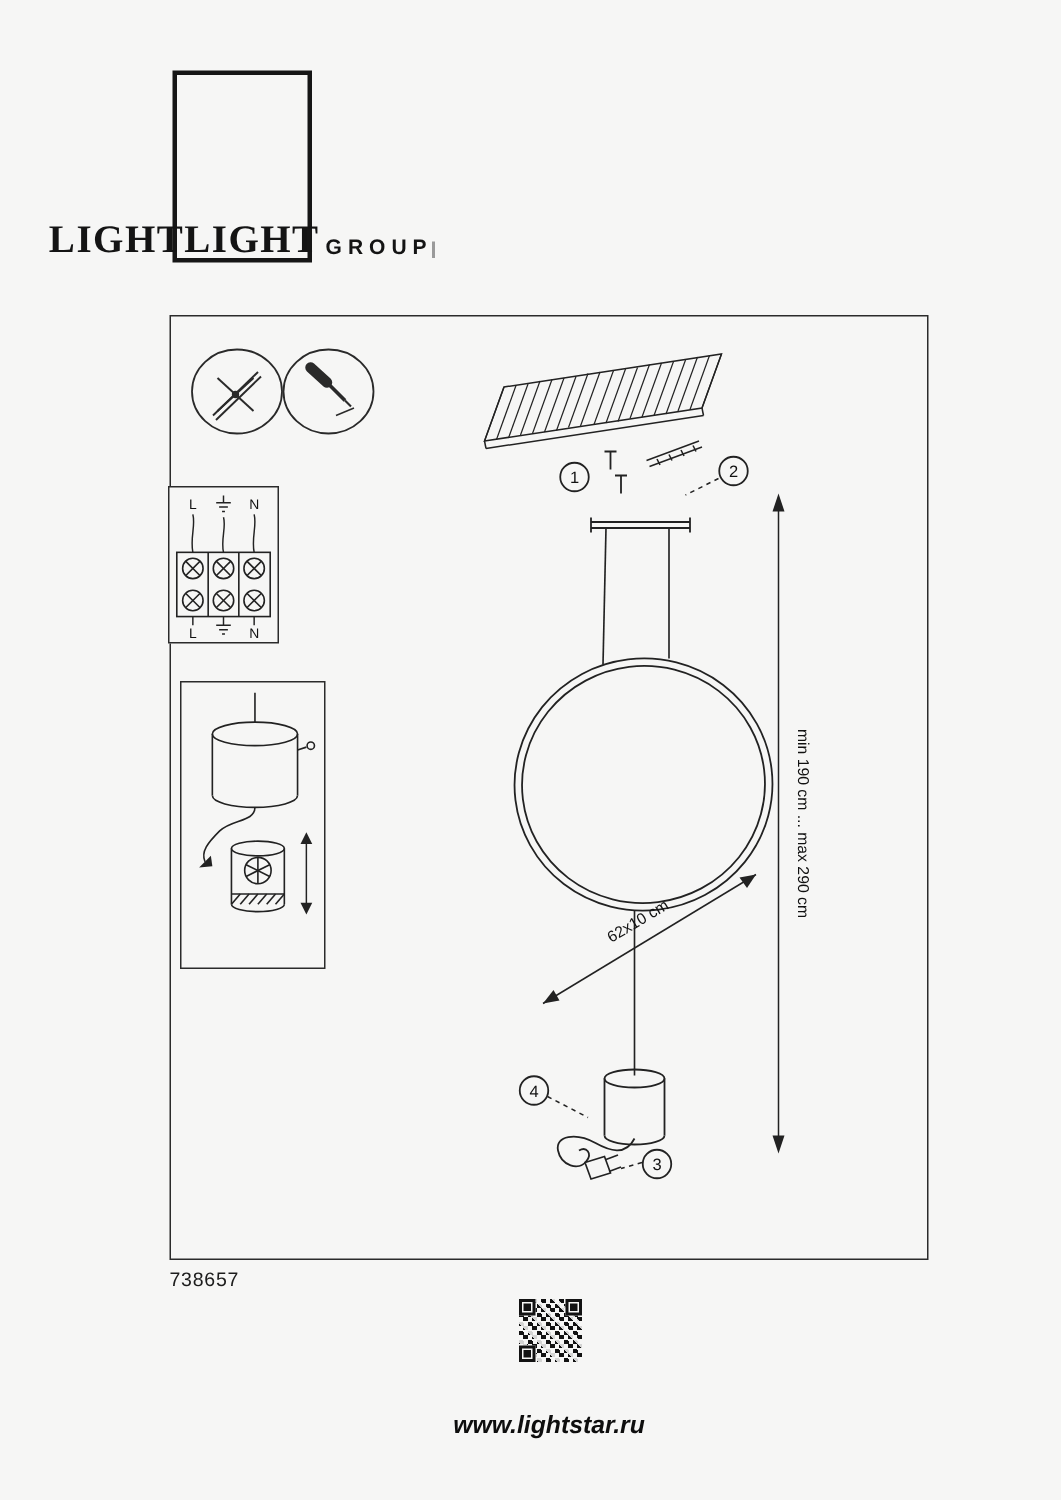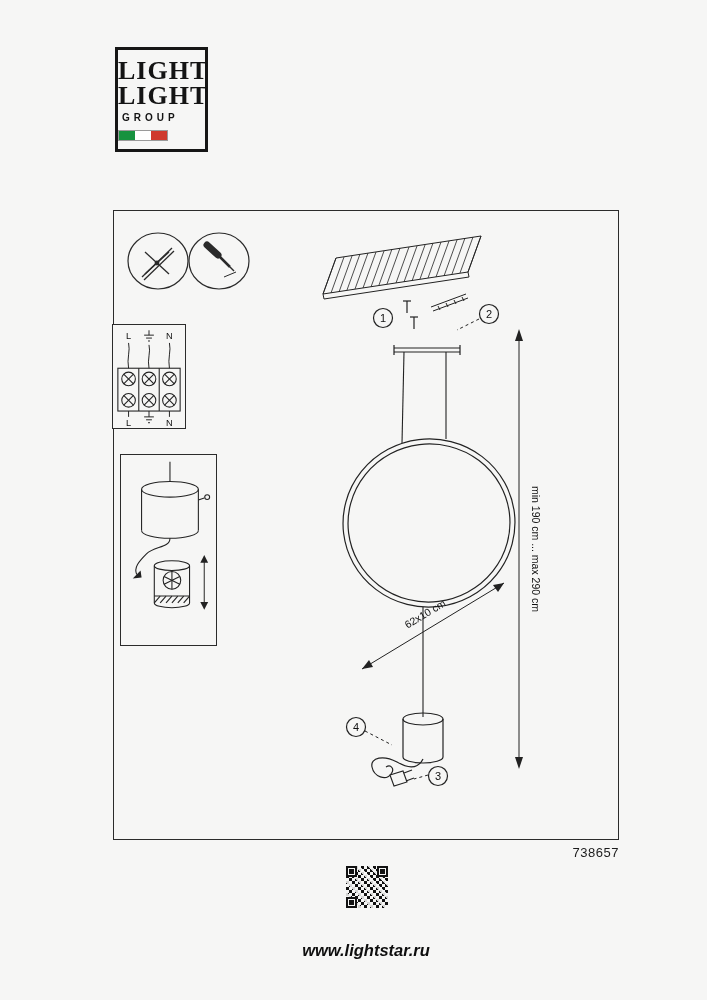--- a/index.html
+++ b/index.html
@@ -4,30 +4,30 @@
 <style>
   html,body{margin:0;padding:0;}
   body{background:#e9e9e8;}
   .page{
     position:relative;width:707px;height:1000px;margin:0 auto;
     background:#f6f6f5;color:#111;overflow:hidden;
     font-family:"Liberation Sans",sans-serif;
   }
   
   .logo{
-    position:absolute;left:115px;top:47px;width:93px;height:105px;
+    position:absolute;left:115px;top:47px;width:93px;height:128px;
     border:3px solid #161616;box-sizing:border-box;
-    display:flex;flex-direction:column;align-items:flex-start;justify-content:center;
+    display:flex;flex-direction:row;align-items:flex-end;justify-content:center;
   }
   .logo-word{
     font-family:"Liberation Serif",serif;font-weight:bold;
     font-size:26px;line-height:25px;letter-spacing:1px;color:#141414;
   }
   .logo-group{
-    font-size:10px;font-weight:bold;letter-spacing:4px;margin:4px 0 0 4px;color:#141414;
+    font-size:14px;font-weight:bold;letter-spacing:4px;margin:4px 0 0 4px;color:#141414;
   }
   .logo-flag{margin-top:7px;width:48px;height:9px;border:1px solid #9a9a9a;display:flex;box-sizing:content-box;}
   .flag-g{flex:1;background:#17923f;}
   .flag-w{flex:1;background:#ffffff;}
   .flag-r{flex:1;background:#cf3a2e;}
   
   .header-text{position:absolute;top:46px;right:107px;text-align:right;color:#101010;}
   .hdr-line{font-size:16px;font-weight:bold;line-height:22px;letter-spacing:.2px;}
   .hdr-title{margin-top:14px;font-size:18px;font-weight:bold;line-height:24px;letter-spacing:.2px;}
   
@@ -36,21 +36,21 @@
     border:1.5px solid #2b2b2b;box-sizing:border-box;
   }
   .main-svg{position:absolute;left:0;top:0;width:503px;height:627px;}
   svg text{font-family:"Liberation Sans",sans-serif;fill:#111;}
   .sub-panel{position:absolute;box-sizing:border-box;}
   .tools-panel{left:11px;top:13px;width:128px;height:74px;}
   .wiring-panel{left:-2px;top:113px;width:74px;height:105px;border:1.5px solid #2b2b2b;background:#f6f6f5;}
   .canopy-panel{left:6px;top:243px;width:97px;height:192px;border:1.5px solid #2b2b2b;background:#f6f6f5;}
   .sub-panel svg{position:absolute;left:0;top:0;width:100%;height:100%;}
   
-  .article-num{position:absolute;left:113px;top:845px;width:506px;text-align:right;font-size:13px;letter-spacing:.5px;color:#1c1c1c;}
+  .article-num{position:absolute;left:113px;top:845px;width:506px;text-align:left;font-size:13px;letter-spacing:.5px;color:#1c1c1c;}
   .qr{position:absolute;left:344px;top:864px;width:46px;height:46px;display:flex;align-items:center;justify-content:center;}
   .qr-pattern{
     position:relative;width:42px;height:42px;
     background:
       repeating-linear-gradient(45deg, rgba(246,246,245,.85) 0 3px, transparent 3px 9px),
       repeating-conic-gradient(#121212 0% 25%, #f6f6f5 0% 50%);
     background-size:auto,6px 6px;
   }
   .finder{position:absolute;width:11px;height:11px;border:2px solid #121212;background:#f6f6f5;box-sizing:border-box;}
   .finder::after{content:"";position:absolute;inset:1px;background:#121212;}

